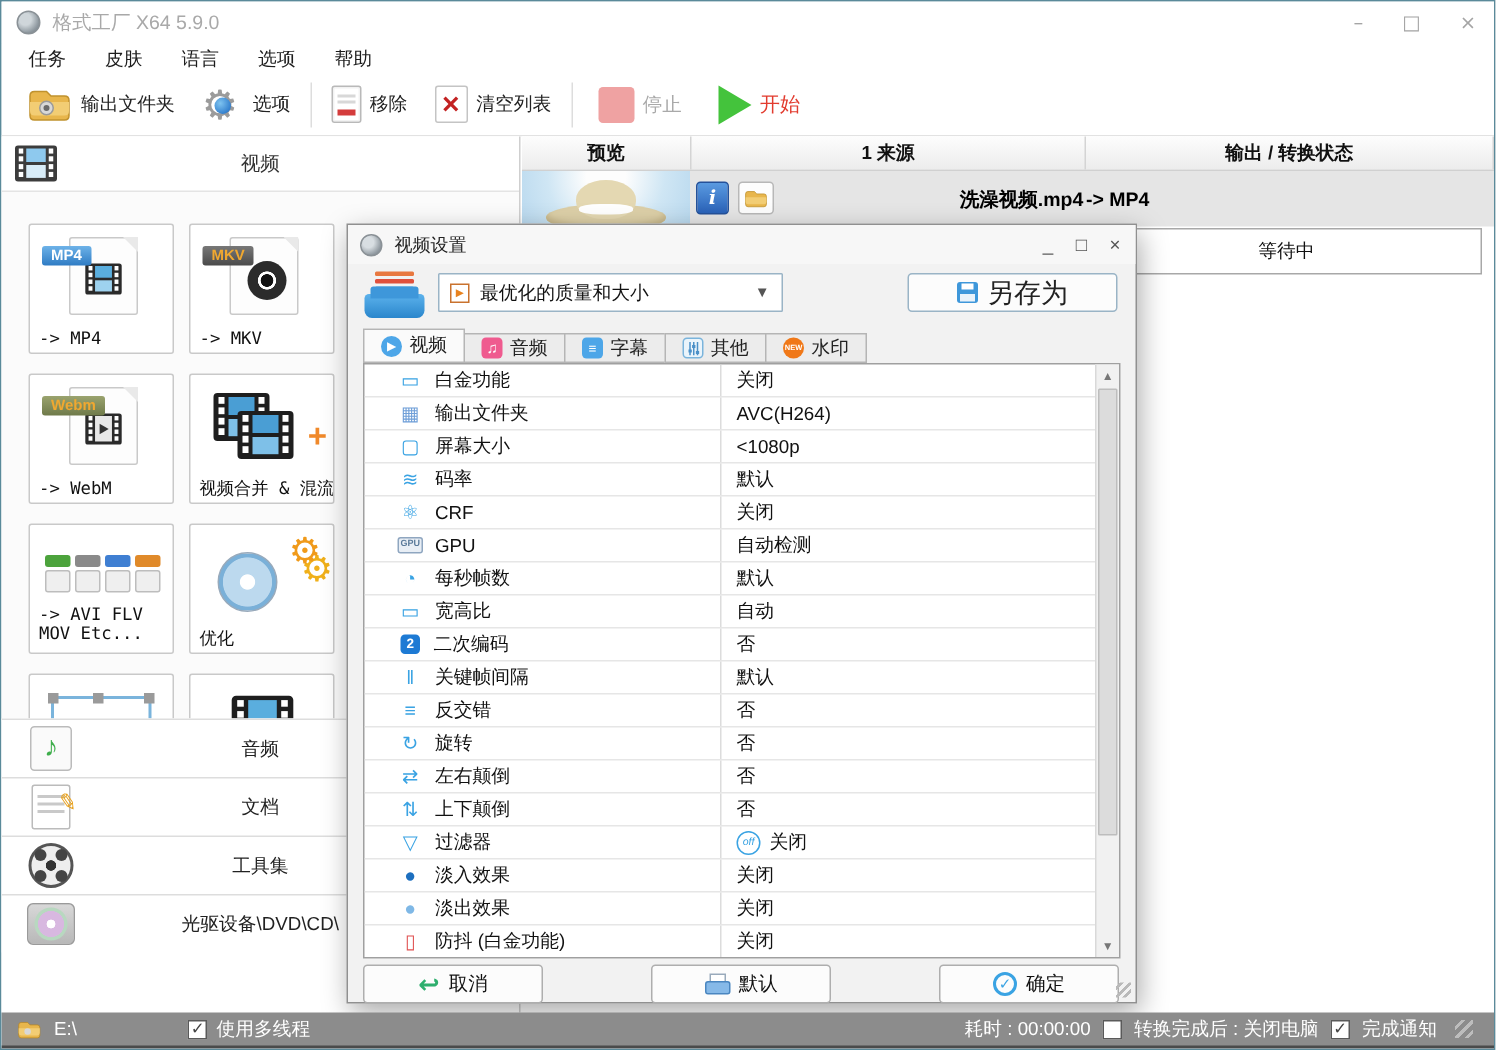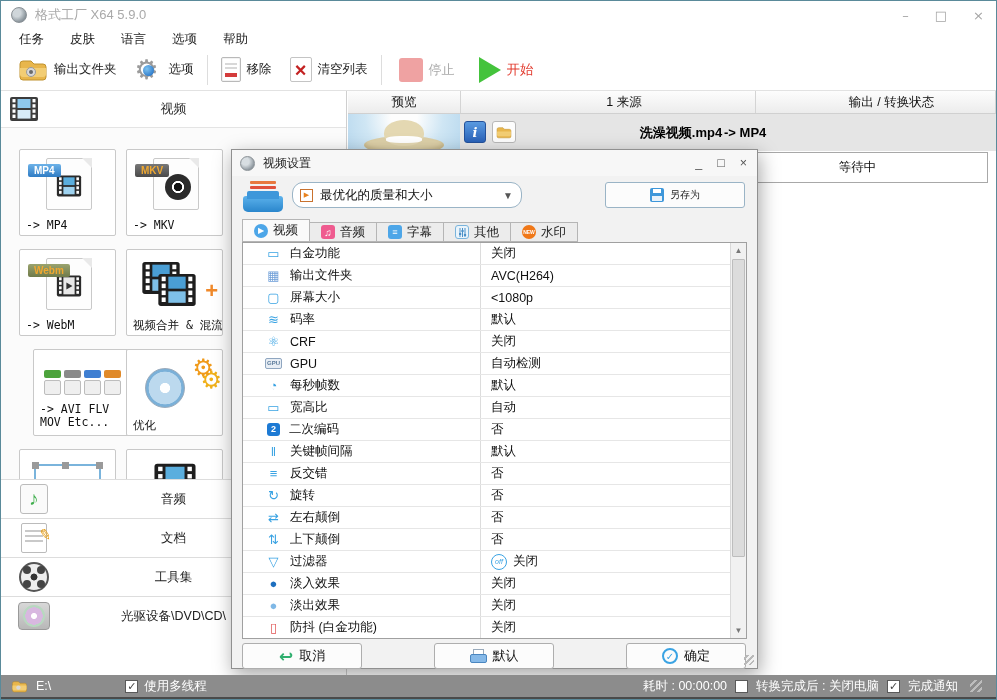--- a/index.html
+++ b/index.html
@@ -114,21 +114,21 @@
                  background:radial-gradient(circle, #fff 0 18%, #d8b8e0 20% 55%, #b8d8c0 57% 100%); }
   .reel-icon { width:30px; height:30px; border-radius:50%; border:2px solid #555; position:relative;
                background:radial-gradient(circle, #333 0 18%, #eee 20% 100%); }
   .reel-icon i { position:absolute; width:8px; height:8px; border-radius:50%; background:#444; }
   .reel-icon i:nth-child(1){left:2px;top:2px;} .reel-icon i:nth-child(2){right:2px;top:2px;}
   .reel-icon i:nth-child(3){left:2px;bottom:2px;} .reel-icon i:nth-child(4){right:2px;bottom:2px;}
 
   
   .right-panel { position:absolute; left:347px; top:0; right:0; bottom:0; background:#fff; }
   .rp-header { display:flex; height:23px; background:linear-gradient(#fdfdfd,#ececec);
-               border-bottom:1px solid #d0d0d0; font-weight:normal;gap:32px; }
+               border-bottom:1px solid #d0d0d0; font-weight:bold; }
   .rp-col { display:flex; align-items:center; justify-content:center; border-right:1px solid #d4d4d4;
             font-size:12.5px; color:#111; }
   .rp-col1 { width:113px; } .rp-col2 { width:263px; } .rp-col3 { flex:1; }
   .file-row { position:absolute; left:0; top:23px; right:0; height:37px; background:#e5e5e5;
               display:flex; align-items:center; }
   .thumb { position:absolute; left:0; top:0; width:112px; height:37px; overflow:hidden;
            background:radial-gradient(circle at 50% 10%, #fdfdfd 0 20%, #cfe6f4 60%, #b8d8ee 100%); }
   .hat-brim { position:absolute; left:16px; top:22px; width:80px; height:18px; border-radius:50%;
               background:#ddd0a8; box-shadow:inset 0 -3px 4px #c4b488; }
   .hat-top { position:absolute; left:36px; top:6px; width:40px; height:26px; border-radius:50% 50% 45% 45%;
@@ -168,28 +168,28 @@
   .tray-icon { position:absolute; left:11px; top:30px; width:40px; height:32px; }
   .tray-bars { position:absolute; left:7px; top:1px; width:26px; }
   .tray-bars i { display:block; height:3px; margin-bottom:2px; border-radius:1px; }
   .tray-bars i:nth-child(1){background:#e87840;} .tray-bars i:nth-child(2){background:#e0503c;}
   .tray-bars i:nth-child(3){background:#4da6e8;}
   .tray-body { position:absolute; left:0; bottom:0; width:40px; height:16px; background:linear-gradient(#5cb2ec,#2a86cc);
                border-radius:3px 3px 5px 5px; }
   .tray-body::before { content:""; position:absolute; left:4px; top:-5px; right:4px; height:8px;
                        background:#3e97da; border-radius:2px 2px 0 0; }
   .preset-select { position:absolute; left:60px; top:32px; width:230px; height:26px; background:#fff;
-                   border:1px solid #9ab4c6; border-radius:11px; display:flex; align-items:center; }
+                   border:1px solid #9ab4c6; border-radius:1px; display:flex; align-items:center; }
   .preset-icon { width:13px; height:13px; margin-left:7px; background:#fff; border:1px solid #c9722e;
                  display:flex; align-items:center; justify-content:center; color:#e8821e; font-size:7px; }
   .preset-text { margin-left:7px; font-size:12.5px; color:#111; }
   .dd-arrow { margin-left:auto; margin-right:8px; color:#555; font-size:10px; }
   .saveas-btn { position:absolute; left:373px; top:32px; width:140px; height:26px; background:#fcfcfc;
                 border:1px solid #9ab4c6; border-radius:3px; display:flex; align-items:center;
-                justify-content:center; gap:6px; font-size:10px; }
+                justify-content:center; gap:6px; font-size:18px; }
   .floppy-icon { position:relative; width:14px; height:14px; background:#3e97da; border-radius:2px; }
   .floppy-icon i.fslot { position:absolute; left:3px; top:1px; width:8px; height:4px; background:#fff; }
   .floppy-icon i.flabel { position:absolute; left:2px; bottom:1px; width:10px; height:5px; background:#e8f2fa; }
 
   .tabs { position:absolute; left:10px; top:69px; height:23px; display:flex; align-items:flex-end; }
   .tab { display:flex; align-items:center; gap:5px; padding:0 11px; height:20px; background:#ececec;
          border:1px solid #b5b5b5; border-right:none; font-size:12.5px; color:#222; }
   .tab:last-child { border-right:1px solid #b5b5b5; }
   .tab.active { height:23px; background:#fafafa; border-right:1px solid #b5b5b5; position:relative; z-index:3; }
   .tab.active + .tab { border-left:none; }
@@ -398,21 +398,21 @@
                 <rect x="23.5" y="13.4" width="3" height="3.4"></rect>
                 <rect x="23.5" y="18.6" width="3" height="3.4"></rect>
               </g>
             <rect x="8.5" y="3" width="13" height="9" fill="#4a9ed4"></rect>
               <rect x="8.5" y="14" width="13" height="8.6" fill="#7ec0e8"></rect>
           </svg>
           <span class="merge-plus">+</span>
           <div class="card-label oneline">视频合并 &amp; 混流</div>
         </div>
 
-        <div class="card" style="left:18px;top:221px;margin-left:14px;">
+        <div class="card" style="left:18px;top:221px;">
           <span class="chips">
             <span class="chip chip-avi"></span>
               <span class="chip chip-flv"></span>
             <span class="chip chip-mov"></span>
               <span class="chip chip-vob"></span>
           </span>
           <span class="chips-icons">
               <i></i>
               <i></i>
               <i></i>

